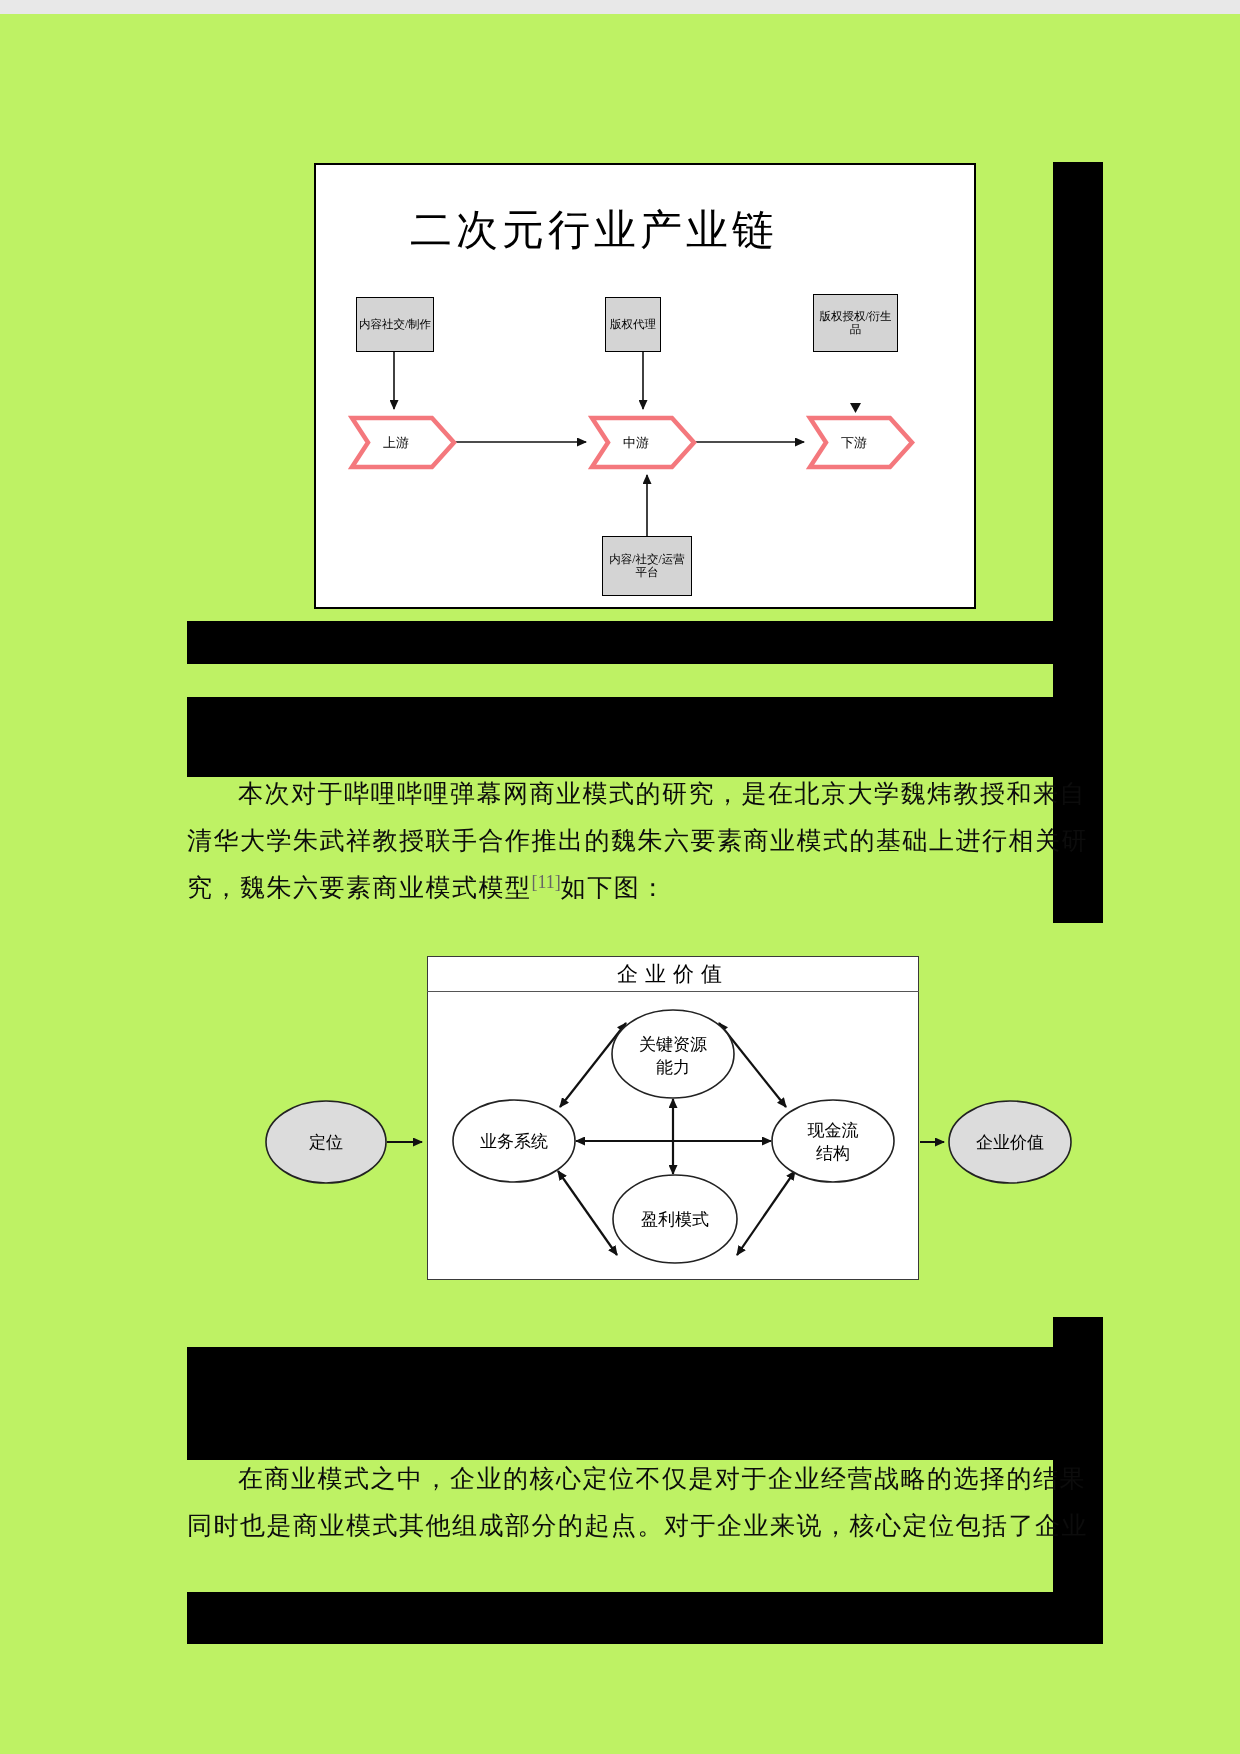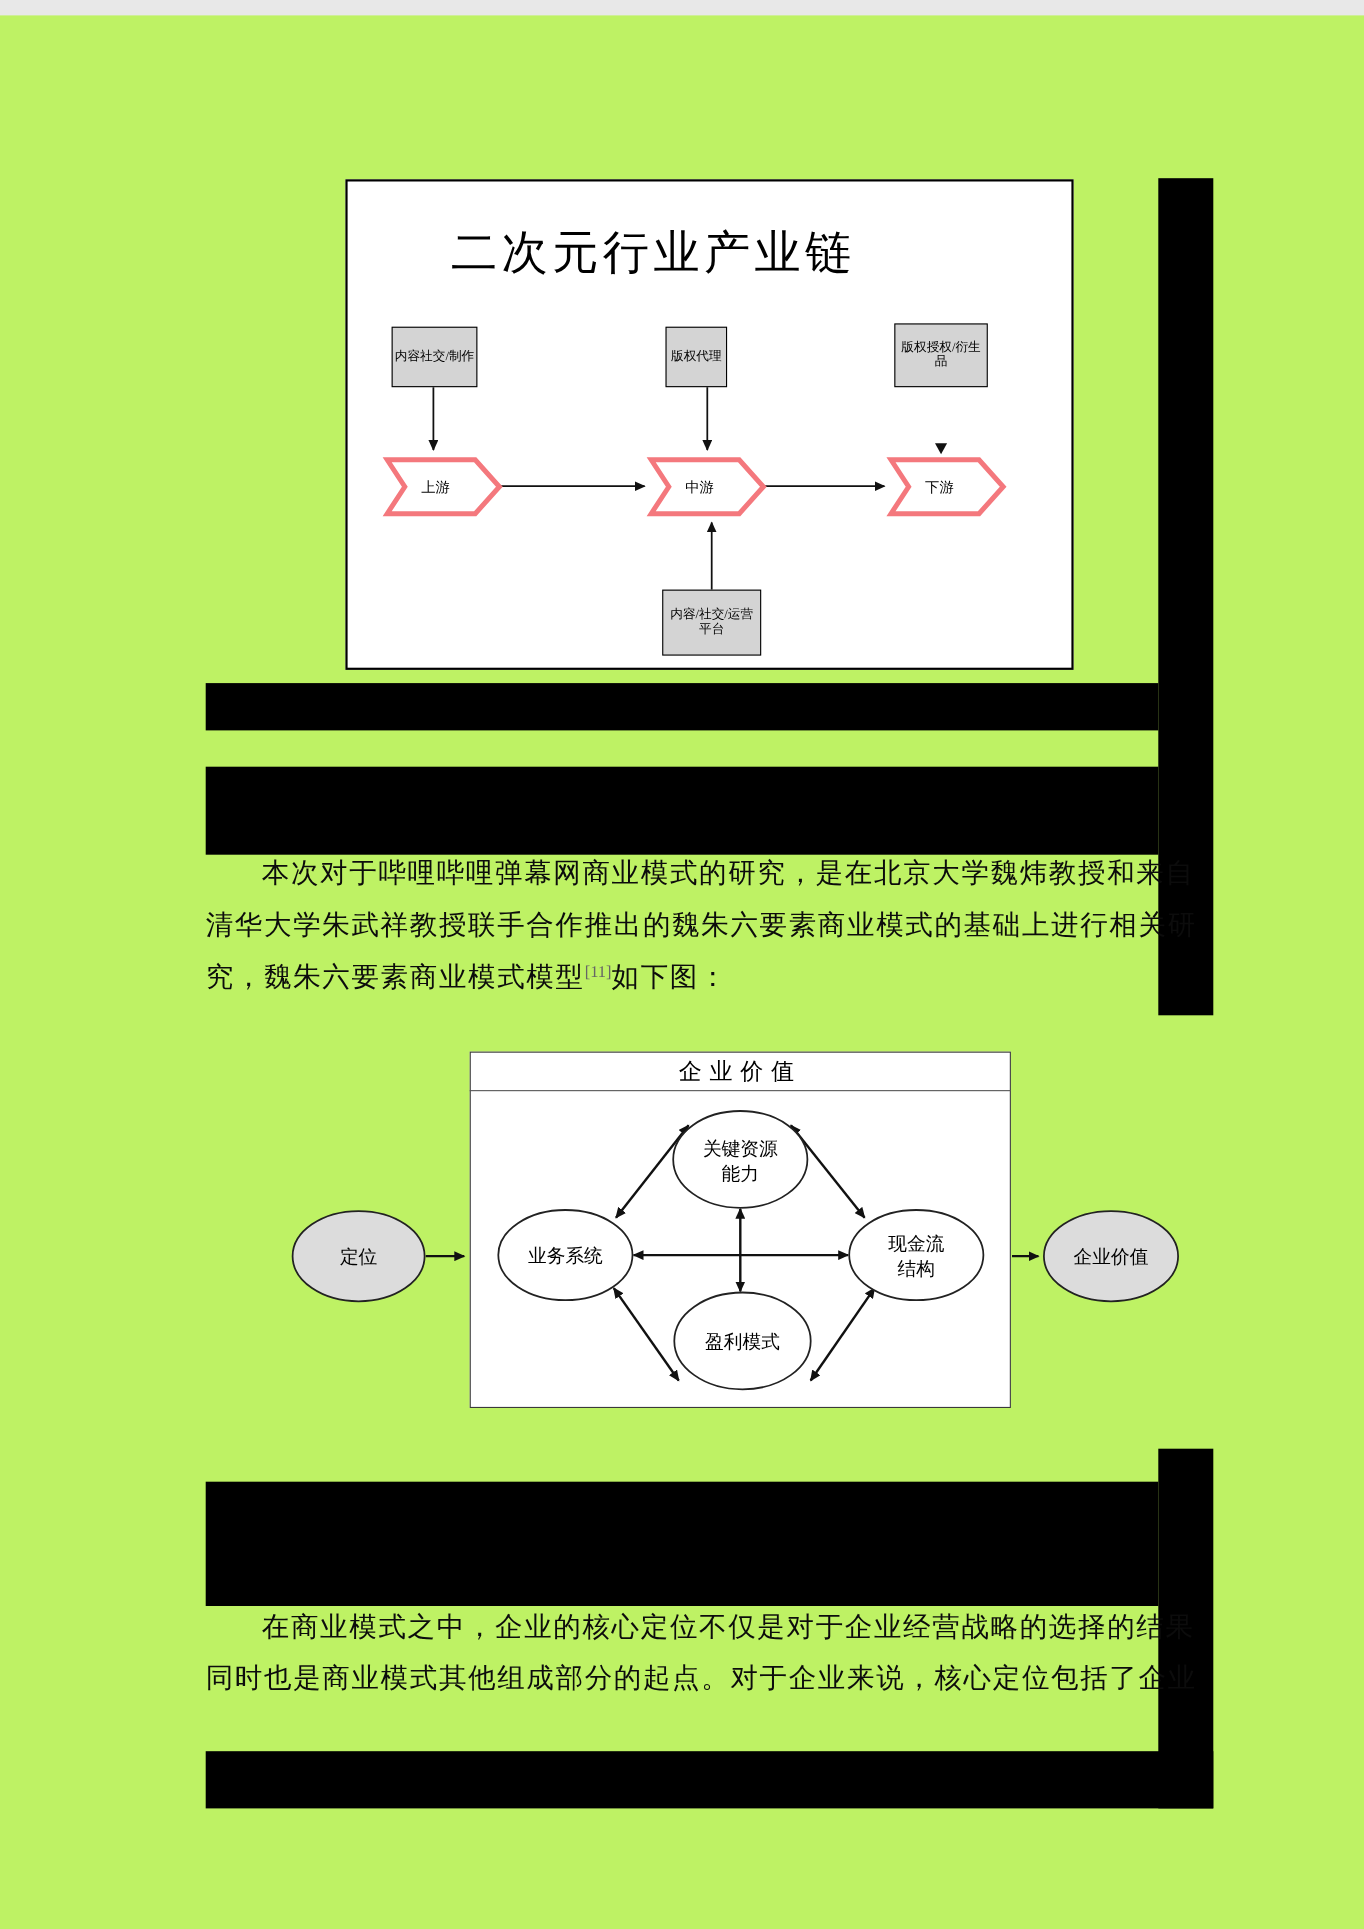--- a/index.html
+++ b/index.html
@@ -18,21 +18,21 @@
   .gbox{position:absolute;background:#d4d4d4;border:1px solid #000;box-sizing:border-box;
     display:flex;flex-direction:column;align-items:center;justify-content:center;
     font-size:11.5px;line-height:13px;text-align:center;color:#000;}
   .d1-svg{position:absolute;left:314px;top:149px;width:662px;height:446px;pointer-events:none;}
   .chev-label{font-size:13px;fill:#000;text-anchor:middle;
     font-family:"Liberation Serif","DejaVu Serif",serif;}
   
   .para-line{position:absolute;left:187px;width:880px;font-size:25px;
     letter-spacing:1.5px;white-space:nowrap;color:#0c0c0c;}
   .indent{text-indent:51px;}
-  .supref{font-size:15px;vertical-align:8px;color:#666;letter-spacing:0;}
+  .supref{font-size:18px;vertical-align:8px;color:#666;letter-spacing:0;}
   
   .d2-frame{position:absolute;left:427px;top:942px;width:492px;height:324px;
     border:1.5px solid #3a3a3a;box-sizing:border-box;background:#fff;}
   .d2-titleband{position:absolute;left:427px;top:942px;width:492px;height:36px;
     border-bottom:1.5px solid #555;box-sizing:border-box;display:flex;
     align-items:center;justify-content:center;font-size:21px;letter-spacing:7px;color:#000;}
   .d2-svg{position:absolute;left:240px;top:935px;width:845px;height:340px;pointer-events:none;}
   .node-label{font-size:17px;fill:#000;text-anchor:middle;
     font-family:"Liberation Serif","DejaVu Serif",serif;}
 </style>

